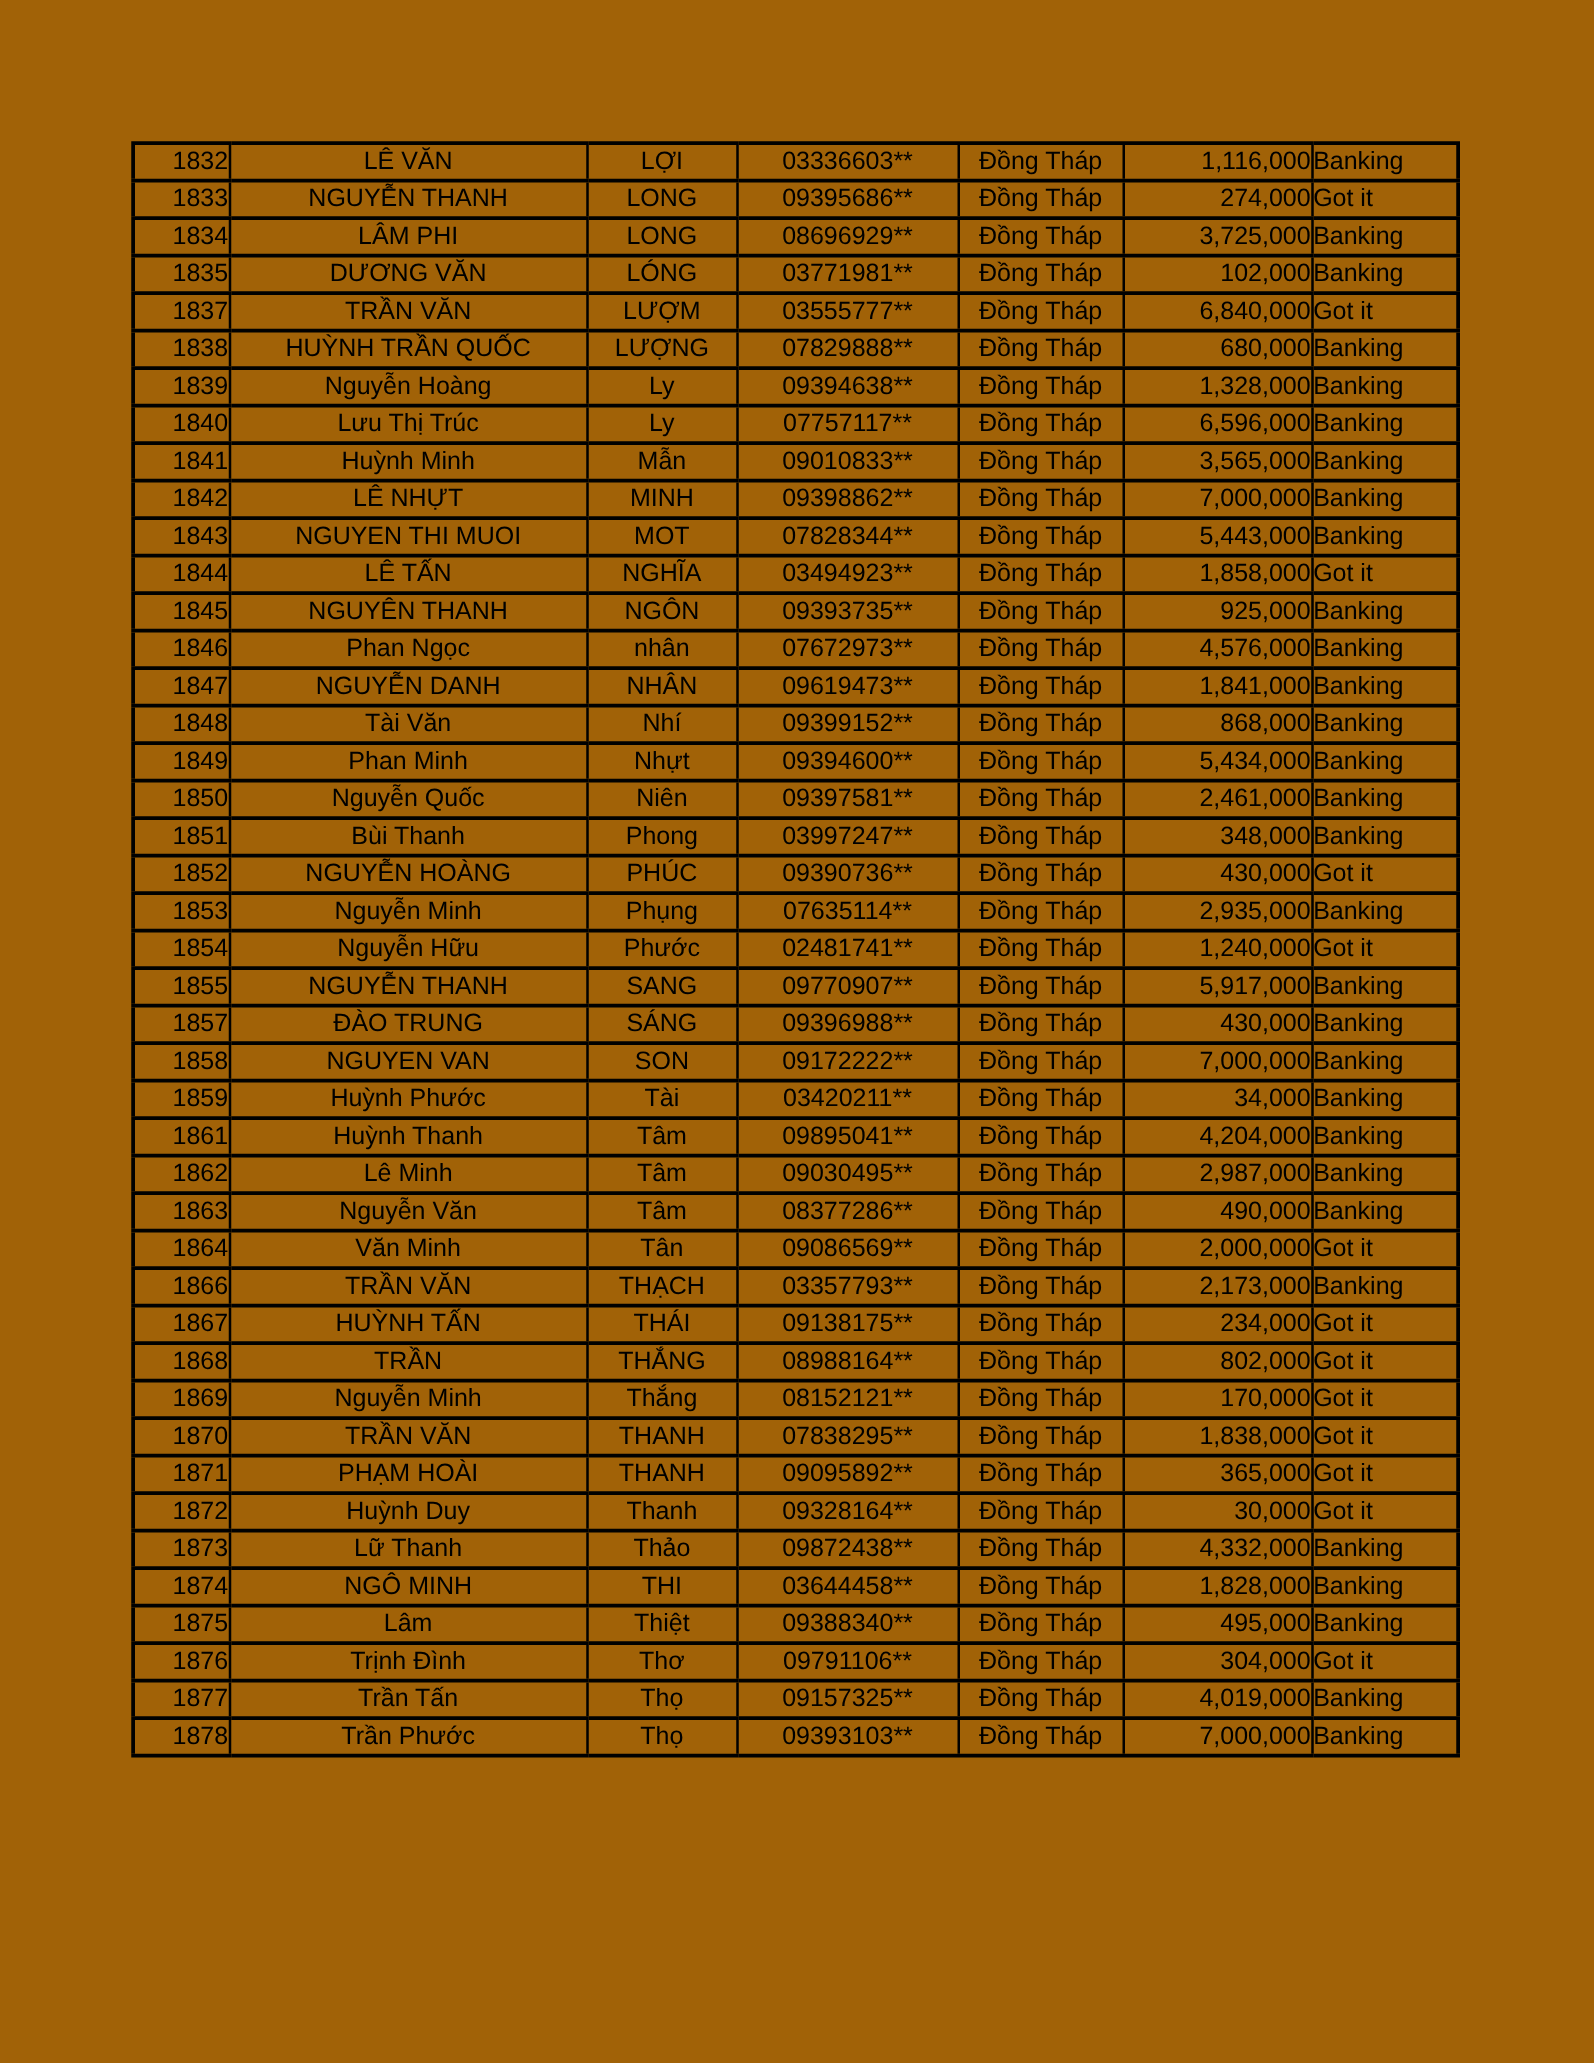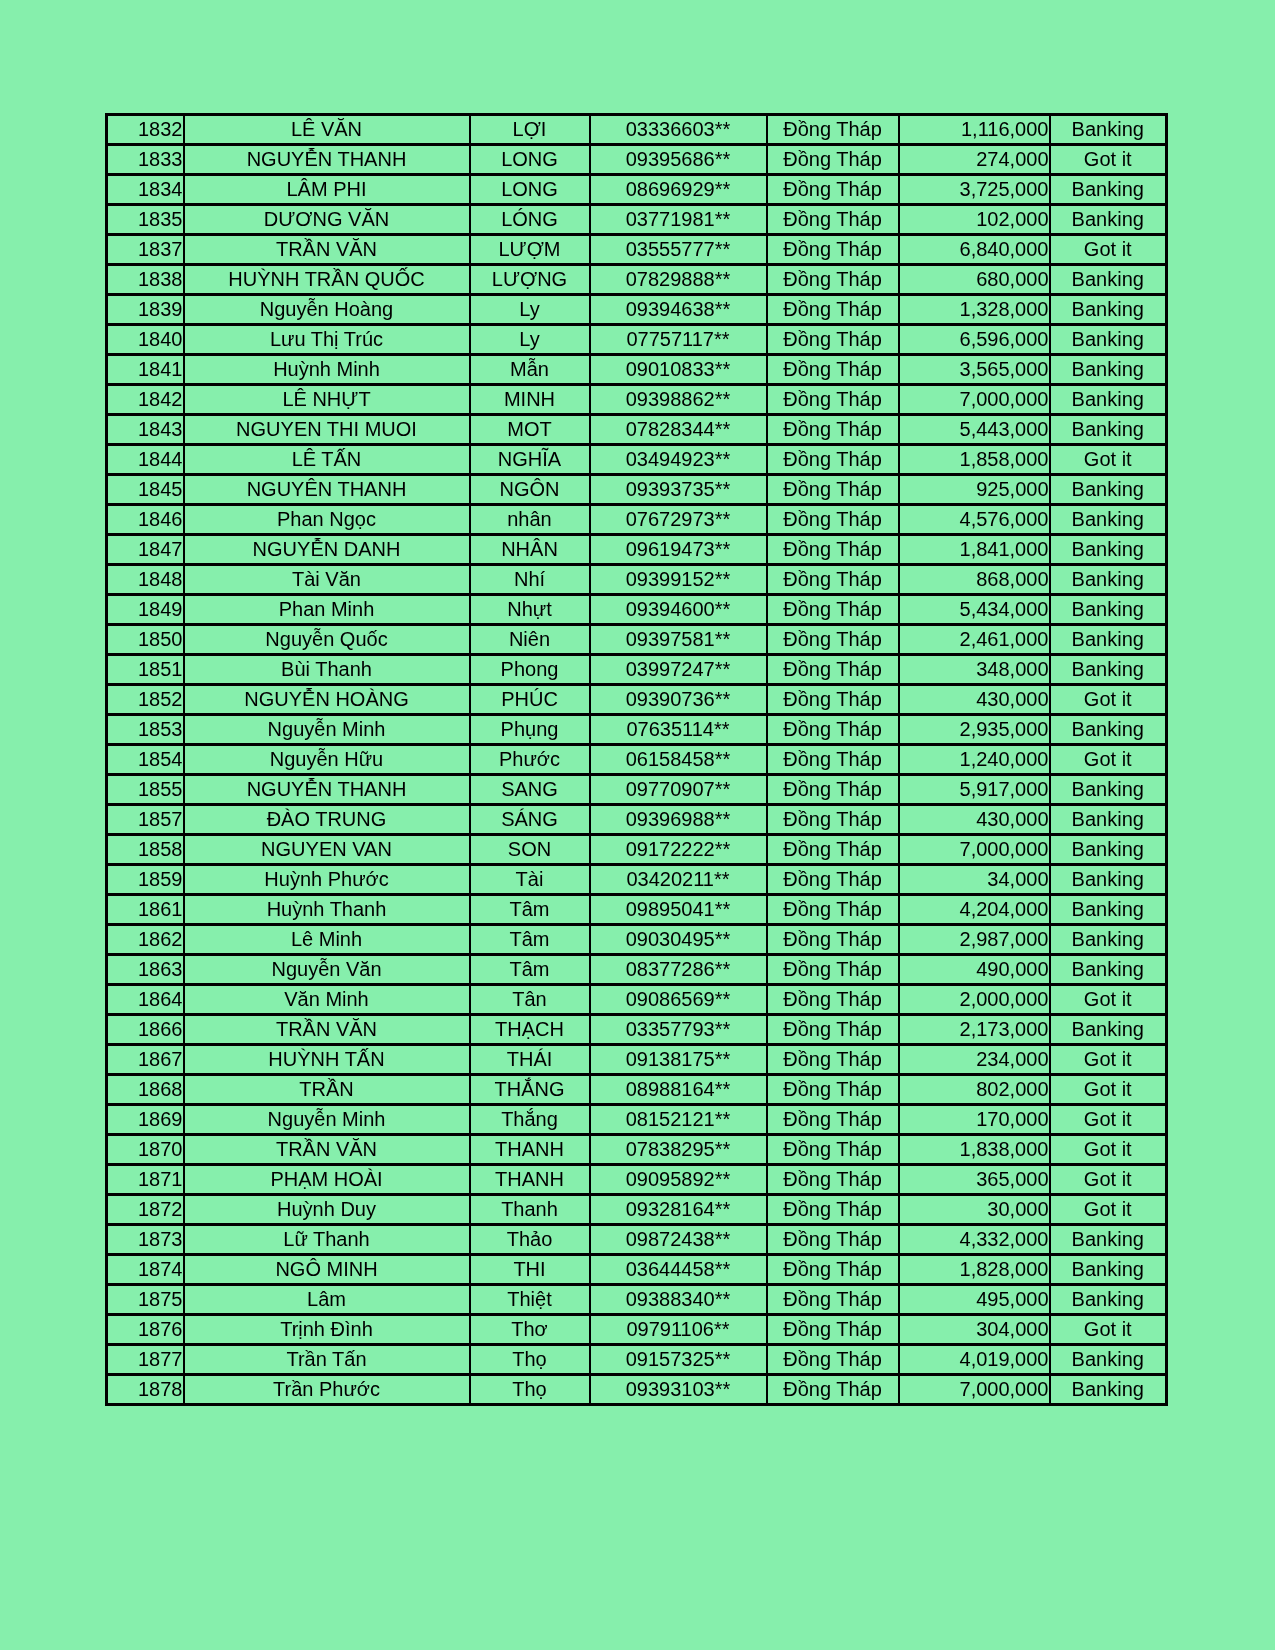--- a/index.html
+++ b/index.html
@@ -4,21 +4,21 @@
 <style>
   html, body {
     margin: 0;
     padding: 0;
     background: #ffffff;
   }
   .page {
     position: relative;
     width: 1275px;
     height: 1650px;
-    background: #86efac;
+    background: #a16207;
     overflow: hidden;
     font-family: "Liberation Sans", "DejaVu Sans", sans-serif;
     color: #000000;
   }
   .table-wrap {
     position: absolute;
     left: 105px;
     top: 113px;
   }
   table.roster {
@@ -39,21 +39,21 @@
     white-space: nowrap;
     overflow: hidden;
     color: #000000;
   }
   td.c-no     { text-align: right;  padding-right: 4px; }
   td.c-ho     { text-align: center; }
   td.c-ten    { text-align: center; margin-left: 10px; }
   td.c-phone  { text-align: center; }
   td.c-prov   { text-align: center; }
   td.c-amt    { text-align: right;  padding-right: 11px; margin-left: 28px; }
-  td.c-status { text-align: center;   padding-left: 10px; }
+  td.c-status { text-align: left;   padding-left: 10px; }
 </style>
 </head>
 <body>
 
 <div class="page">
   <div class="table-wrap">
     <table class="roster">
       <colgroup>
         <col style="width:77px">
         <col style="width:286px">
@@ -250,21 +250,21 @@
       <td class="c-ten">Phụng</td>
       <td class="c-phone">07635114**</td>
       <td class="c-prov">Đồng Tháp</td>
       <td class="c-amt">2,935,000</td>
       <td class="c-status">Banking</td>
     </tr>
           <tr>
       <td class="c-no">1854</td>
       <td class="c-ho">Nguyễn Hữu</td>
       <td class="c-ten">Phước</td>
-      <td class="c-phone">06158458**</td>
+      <td class="c-phone">02481741**</td>
       <td class="c-prov">Đồng Tháp</td>
       <td class="c-amt">1,240,000</td>
       <td class="c-status">Got it</td>
     </tr>
           <tr>
       <td class="c-no">1855</td>
       <td class="c-ho">NGUYỄN THANH</td>
       <td class="c-ten">SANG</td>
       <td class="c-phone">09770907**</td>
       <td class="c-prov">Đồng Tháp</td>

